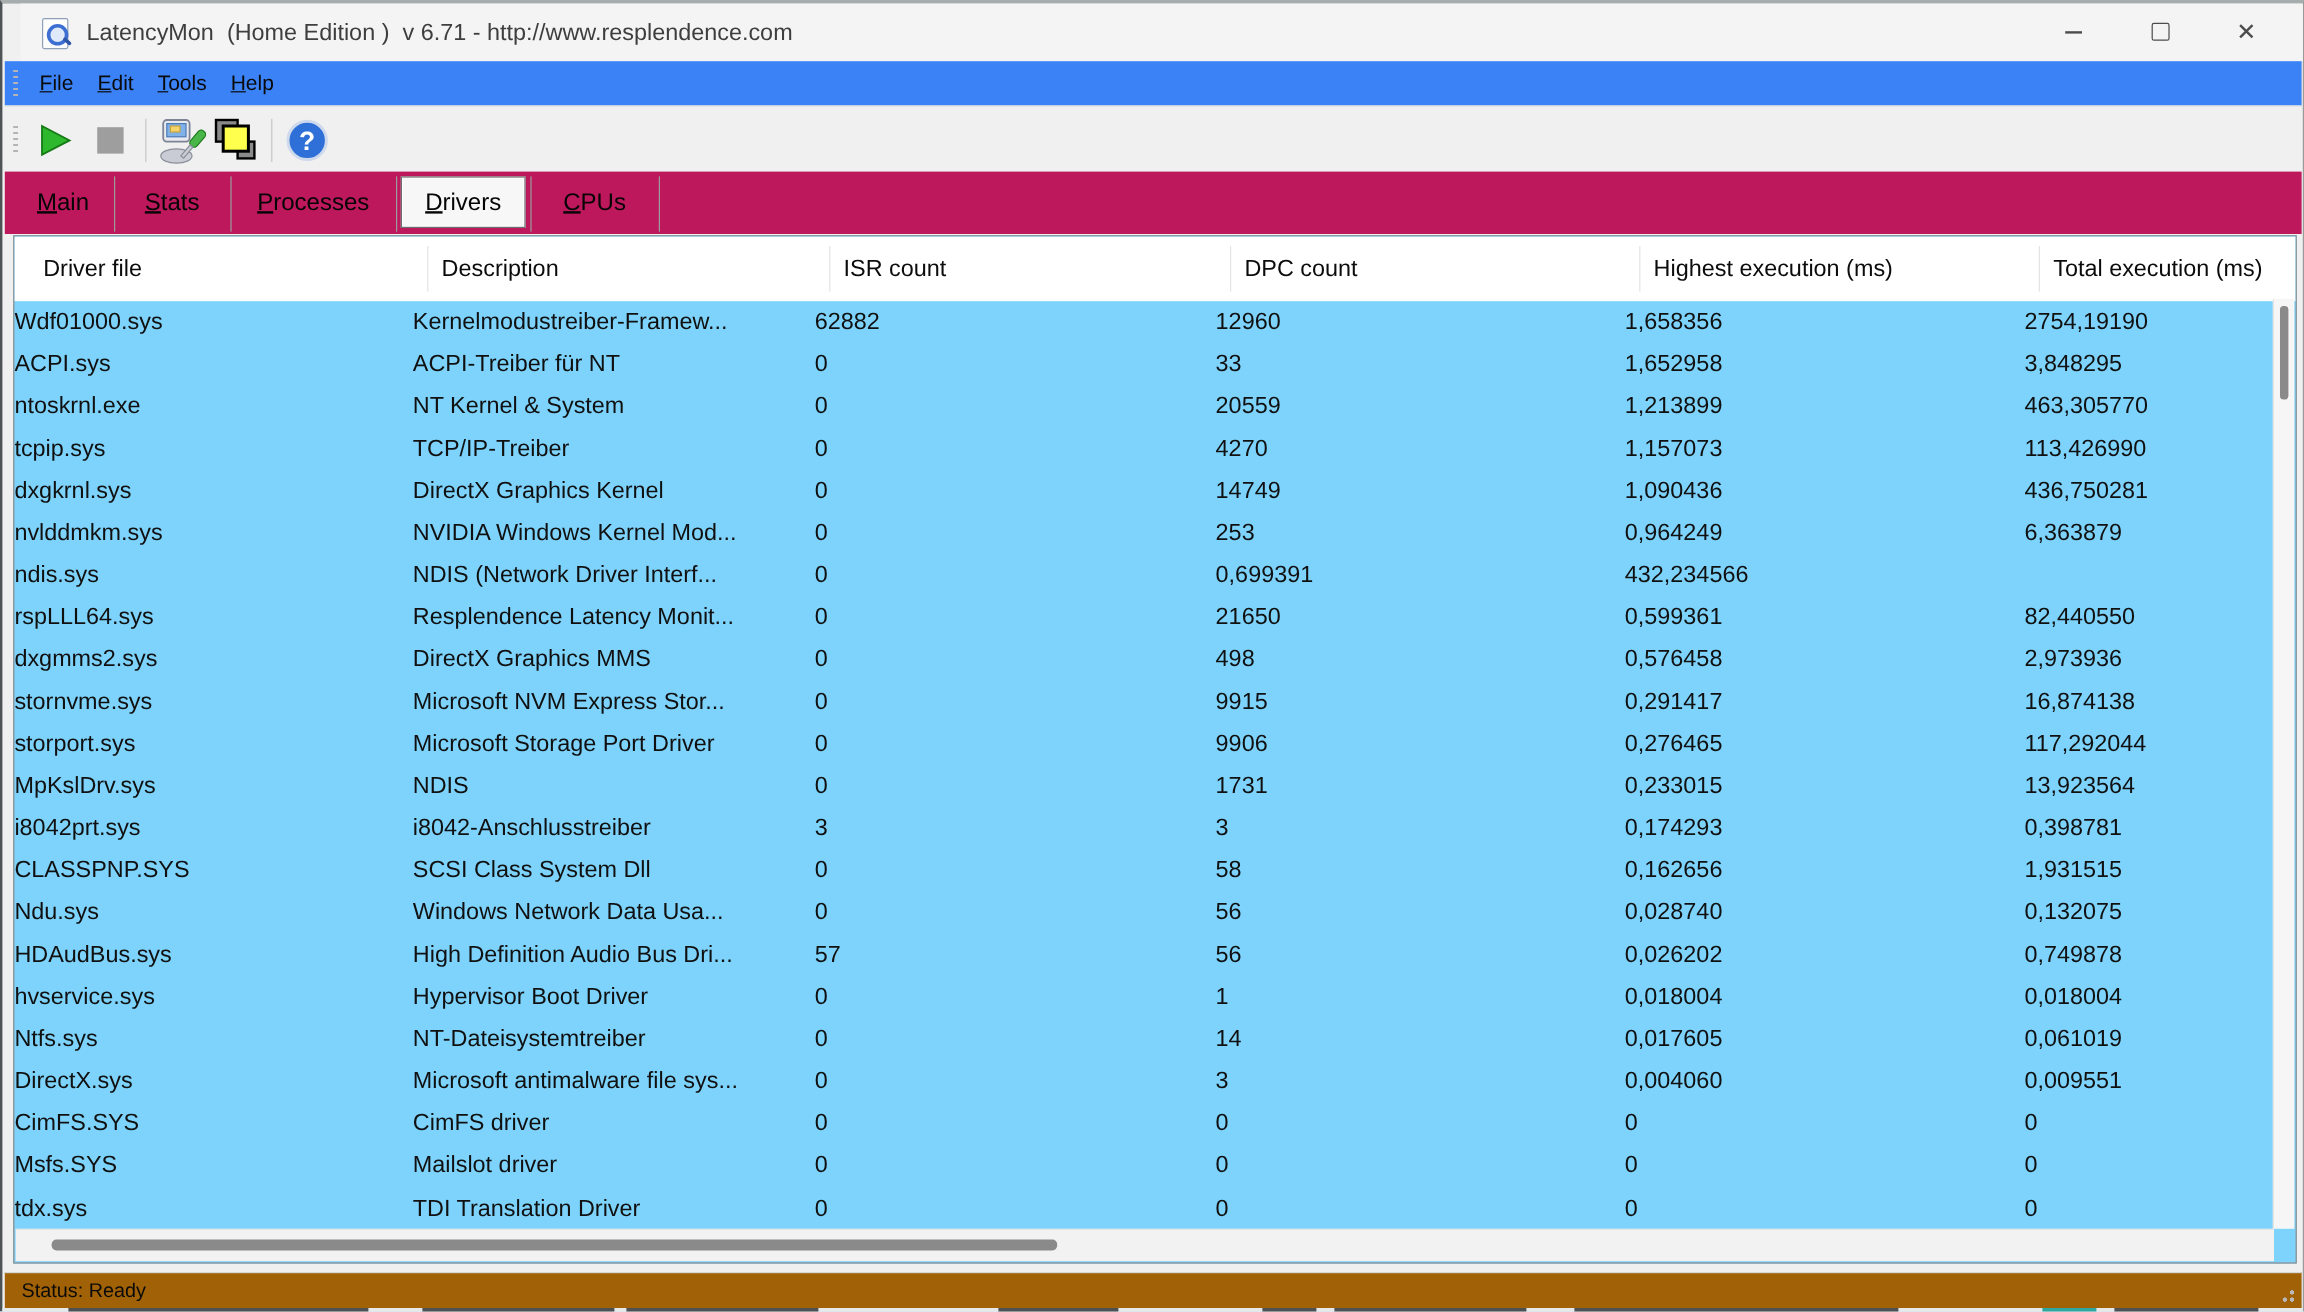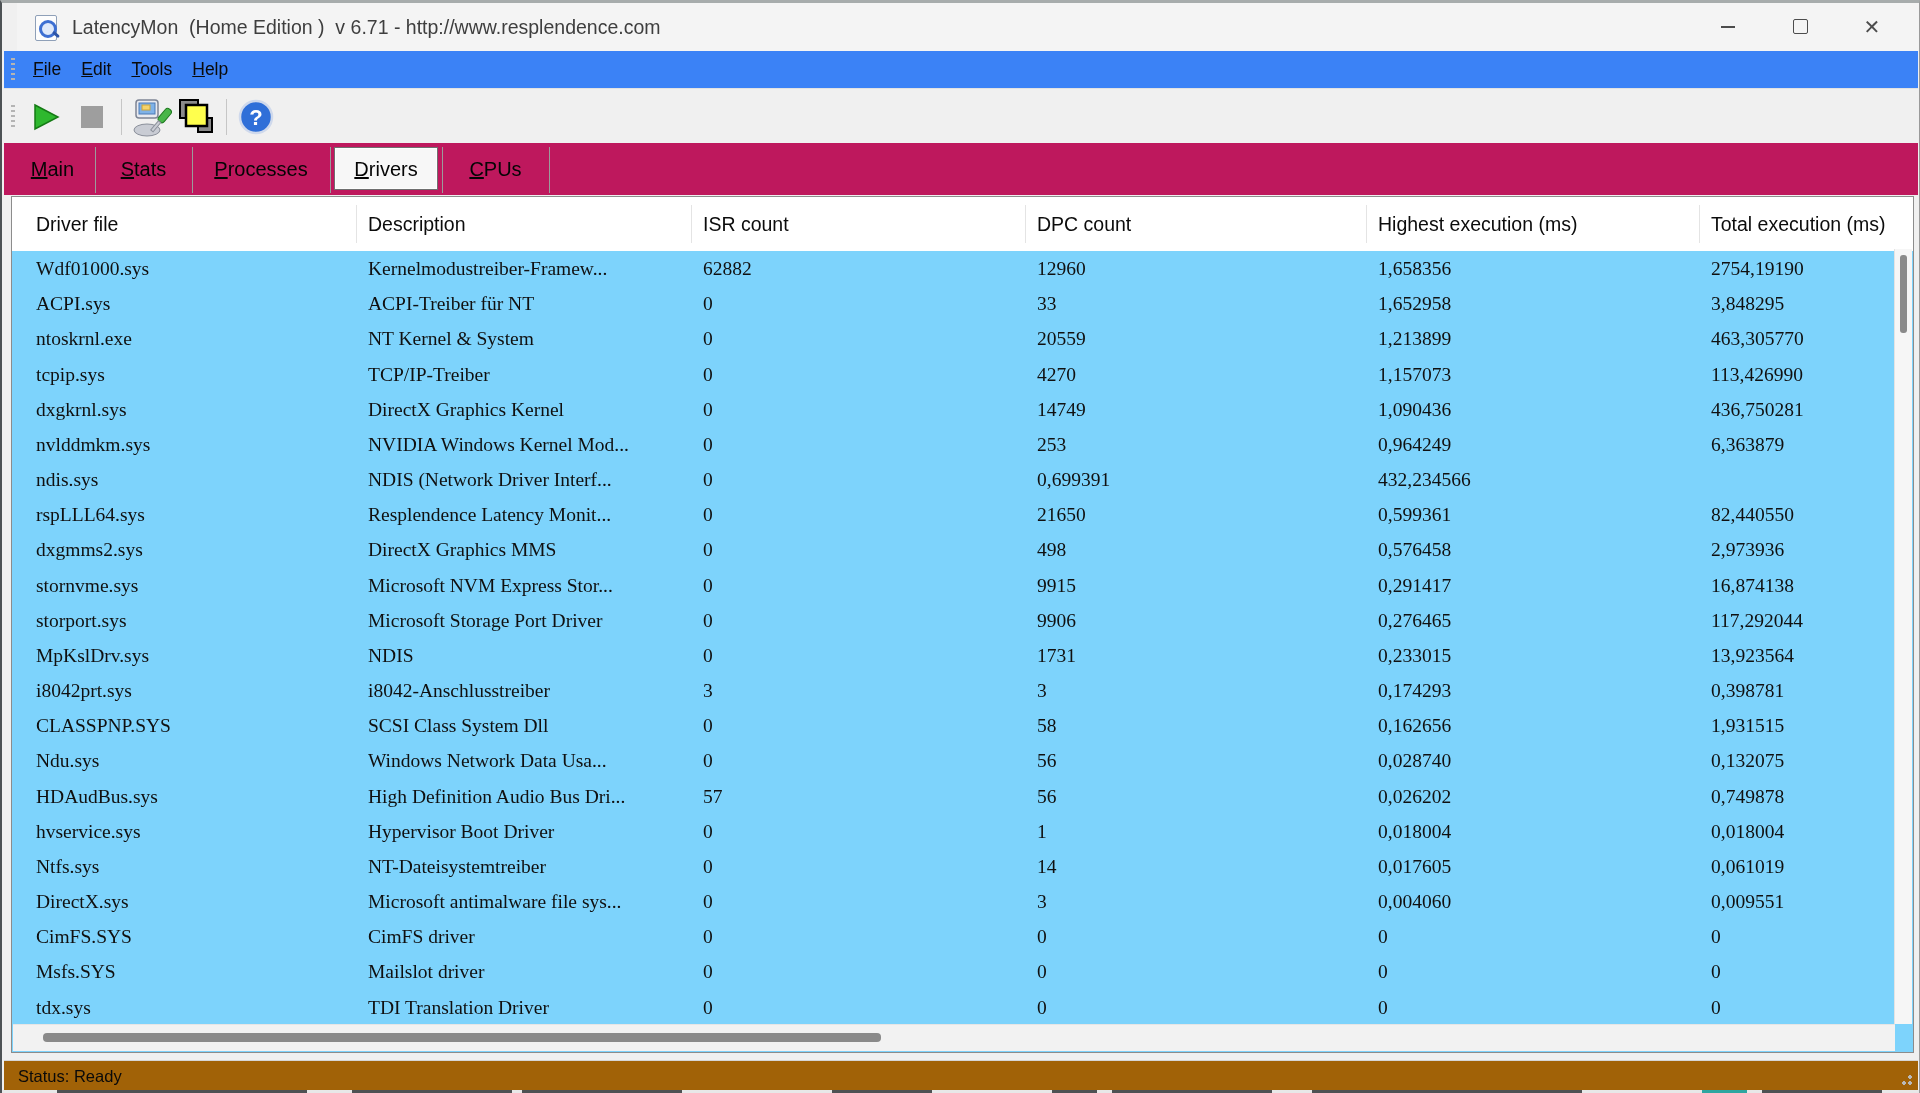--- a/index.html
+++ b/index.html
@@ -51,21 +51,21 @@
 
   
   .listview{position:absolute;left:9px;top:193px;width:1903px;height:857px;background:#7dd3fc;
             border:1px solid #8c8c8c;box-sizing:border-box;overflow:hidden;}
   .thead{position:absolute;left:0;top:0;right:0;height:54px;background:#ffffff;display:grid;
          grid-template-columns:332px 335px 334px 341px 333px 220px;padding-left:24px;}
   .hcell{display:flex;align-items:center;font-size:19.5px;color:#0c0c0c;position:relative;white-space:nowrap;overflow:visible;}
   .hcell::before{content:"";position:absolute;left:-12px;top:8px;bottom:8px;width:1px;background:#e4e4e4;}
   .hcell:first-child::before{display:none;}
   .tbody{position:absolute;left:0;top:54px;right:0;}
-  .trow{display:grid;grid-template-columns:332px 335px 334px 341px 333px 220px;padding-left:24px;height:35.18px;font-family:Liberation Serif, serif;}
+  .trow{display:grid;grid-template-columns:332px 335px 334px 341px 333px 220px;height:35.18px;}
   .tcell{font-size:19.5px;line-height:35.18px;white-space:nowrap;overflow:hidden;}
   .partialrow{position:absolute;left:24px;top:828px;height:8px;width:1400px;overflow:hidden;color:#222;
               font-size:19.5px;line-height:16px;}
 
   
   .vscroll{position:absolute;top:52px;right:1px;width:17px;bottom:28px;background:#f6f6f6;border-left:1px solid #e3e3e3;}
   .vthumb{position:absolute;left:5px;width:7px;top:6px;height:78px;background:#8a8a8a;border-radius:3px;}
   .hscroll{position:absolute;left:1px;right:18px;bottom:1px;height:26px;background:#f2f2f2;border-top:1px solid #e6e6e6;}
   .hthumb{position:absolute;top:8px;height:9px;left:30px;width:838px;background:#8a8a8a;border-radius:4px;}
 

